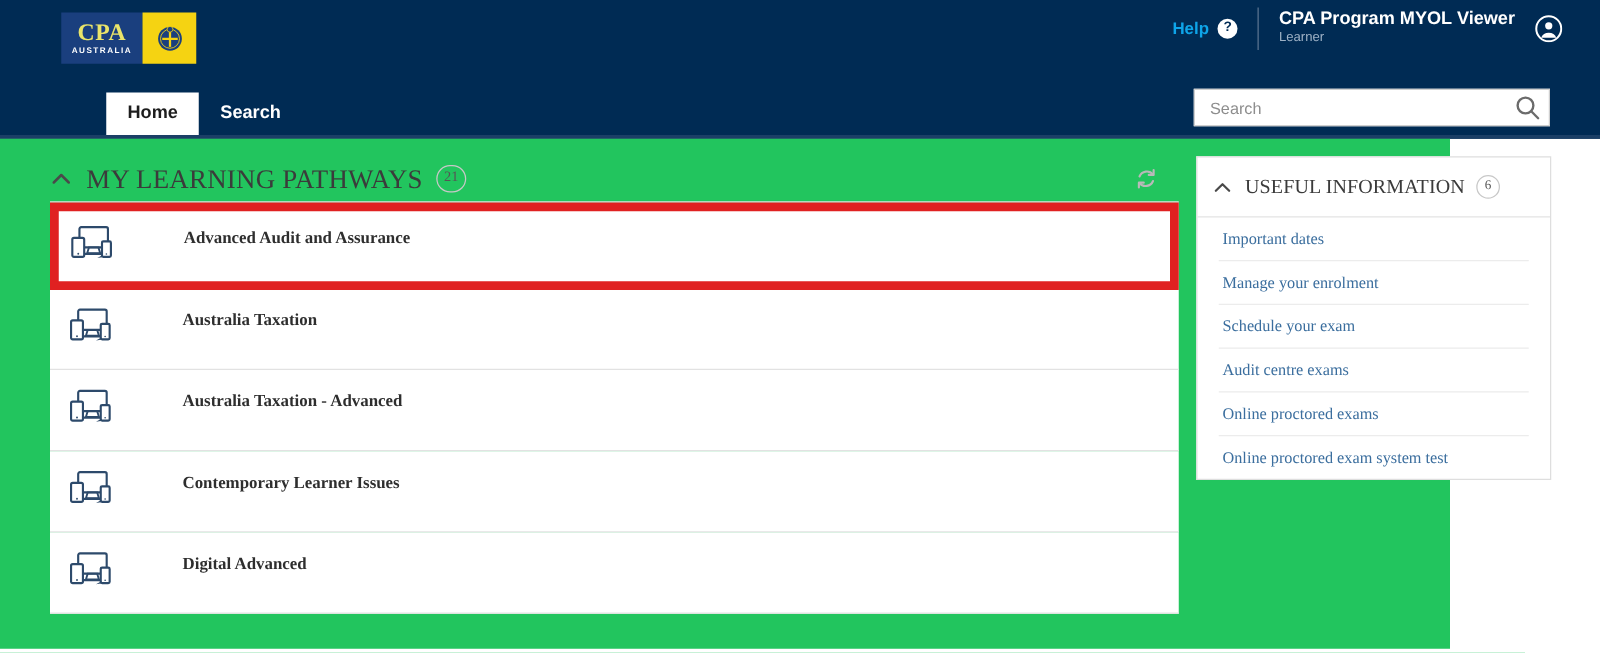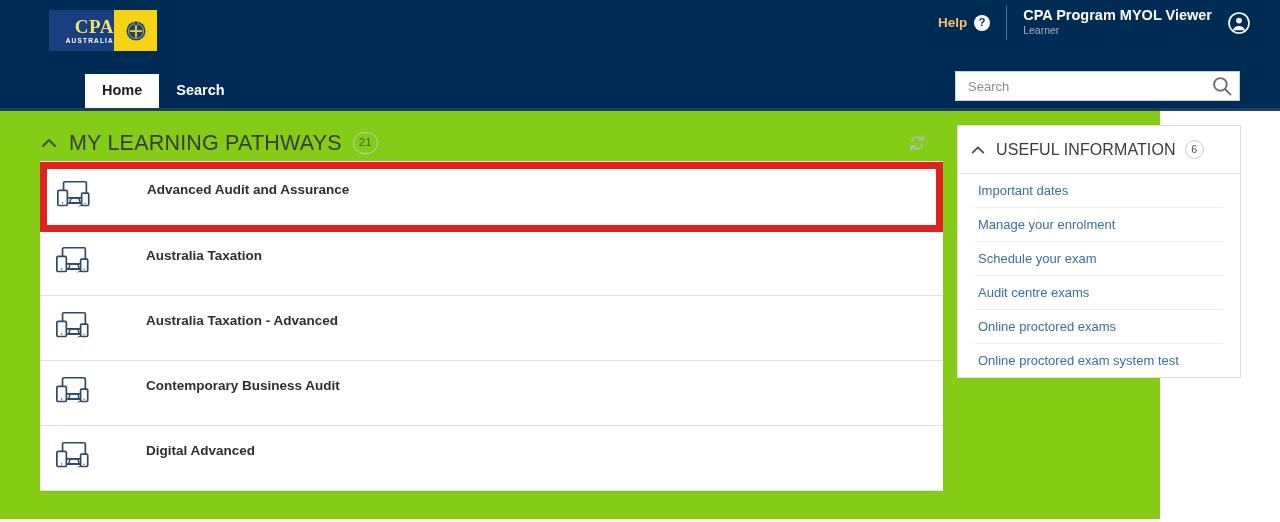--- a/index.html
+++ b/index.html
@@ -23,21 +23,21 @@
   .logo {
     position: absolute;
     left: 49px; top: 10px;
     width: 108px; height: 41px;
     display: flex;
   }
   .logo-blue {
     width: 65px; height: 41px;
     background: #1a3f7e;
     display: flex; flex-direction: column;
-    align-items: flex-end; justify-content: center;
+    align-items: center; justify-content: center;
     line-height: 1;
   }
   .logo-cpa {
     color: #e9e46a;
     font-size: 19px;
     font-weight: bold;
     letter-spacing: 0.5px;
     font-family: "Liberation Serif", serif;
   }
   .logo-aus {
@@ -55,21 +55,21 @@
   }
 
   .help-area {
     position: absolute;
     right: 0; top: 0;
     height: 45px;
     display: flex;
     align-items: center;
   }
   .help-label {
-    color: #fdba74;
+    color: #0ea5e9;
     font-size: 13.5px;
     font-weight: bold;
     margin-right: 7px;
   }
   .help-circle {
     width: 16px; height: 16px;
     border-radius: 50%;
     background: #ffffff;
     color: #002B54;
     font-size: 11px;
@@ -147,21 +147,22 @@
     color: #333;
     background: transparent;
   }
   .searchbox input::placeholder { color: #8d8d8d; }
 
   
   .page {
     position: relative;
     width: 1160px;
     height: 408px;
-    background: #84cc16;
+    background: #22c55e;
+    font-family: Liberation Serif, serif;
   }
 
   
   .main-panel {
     position: absolute;
     left: 40px; top: 0;
     width: 903px;
   }
   .section-head {
     display: flex;
@@ -417,21 +418,21 @@
             <rect x="12" y="8" width="18" height="11" fill="#ffffff"></rect>
             <path d="M17 22 L25 22 L26.5 27 L15.5 27 Z" fill="none" stroke="#2d4a6b" stroke-width="1.6"></path>
             <line x1="12" y1="27.5" x2="30" y2="27.5" stroke="#2d4a6b" stroke-width="1.8" stroke-linecap="round"></line>
             <rect x="3" y="14" width="10" height="16" rx="1.4" fill="#ffffff" stroke="#2d4a6b" stroke-width="1.8"></rect>
             <circle cx="8" cy="27.4" r="0.8" fill="#2d4a6b"></circle>
             <rect x="28" y="17" width="7.5" height="13" rx="1.2" fill="#ffffff" stroke="#2d4a6b" stroke-width="1.8"></rect>
             <circle cx="31.7" cy="27.6" r="0.7" fill="#2d4a6b"></circle>
             <path d="M24 31 l4.5 -2.6 0.9 1.8 z" fill="#2d4a6b"></path>
           </svg>
         </span>
-        <span class="pathway-label">Contemporary Business Audit</span>
+        <span class="pathway-label">Contemporary Learner Issues</span>
       </div>
 
       <div class="pathway-row">
         <span class="dev-icon">
           <svg width="38" height="38" viewBox="0 0 40 40">
             <rect x="9" y="5" width="24" height="17" rx="1.5" fill="none" stroke="#2d4a6b" stroke-width="1.8"></rect>
             <rect x="12" y="8" width="18" height="11" fill="#ffffff"></rect>
             <path d="M17 22 L25 22 L26.5 27 L15.5 27 Z" fill="none" stroke="#2d4a6b" stroke-width="1.6"></path>
             <line x1="12" y1="27.5" x2="30" y2="27.5" stroke="#2d4a6b" stroke-width="1.8" stroke-linecap="round"></line>
             <rect x="3" y="14" width="10" height="16" rx="1.4" fill="#ffffff" stroke="#2d4a6b" stroke-width="1.8"></rect>

